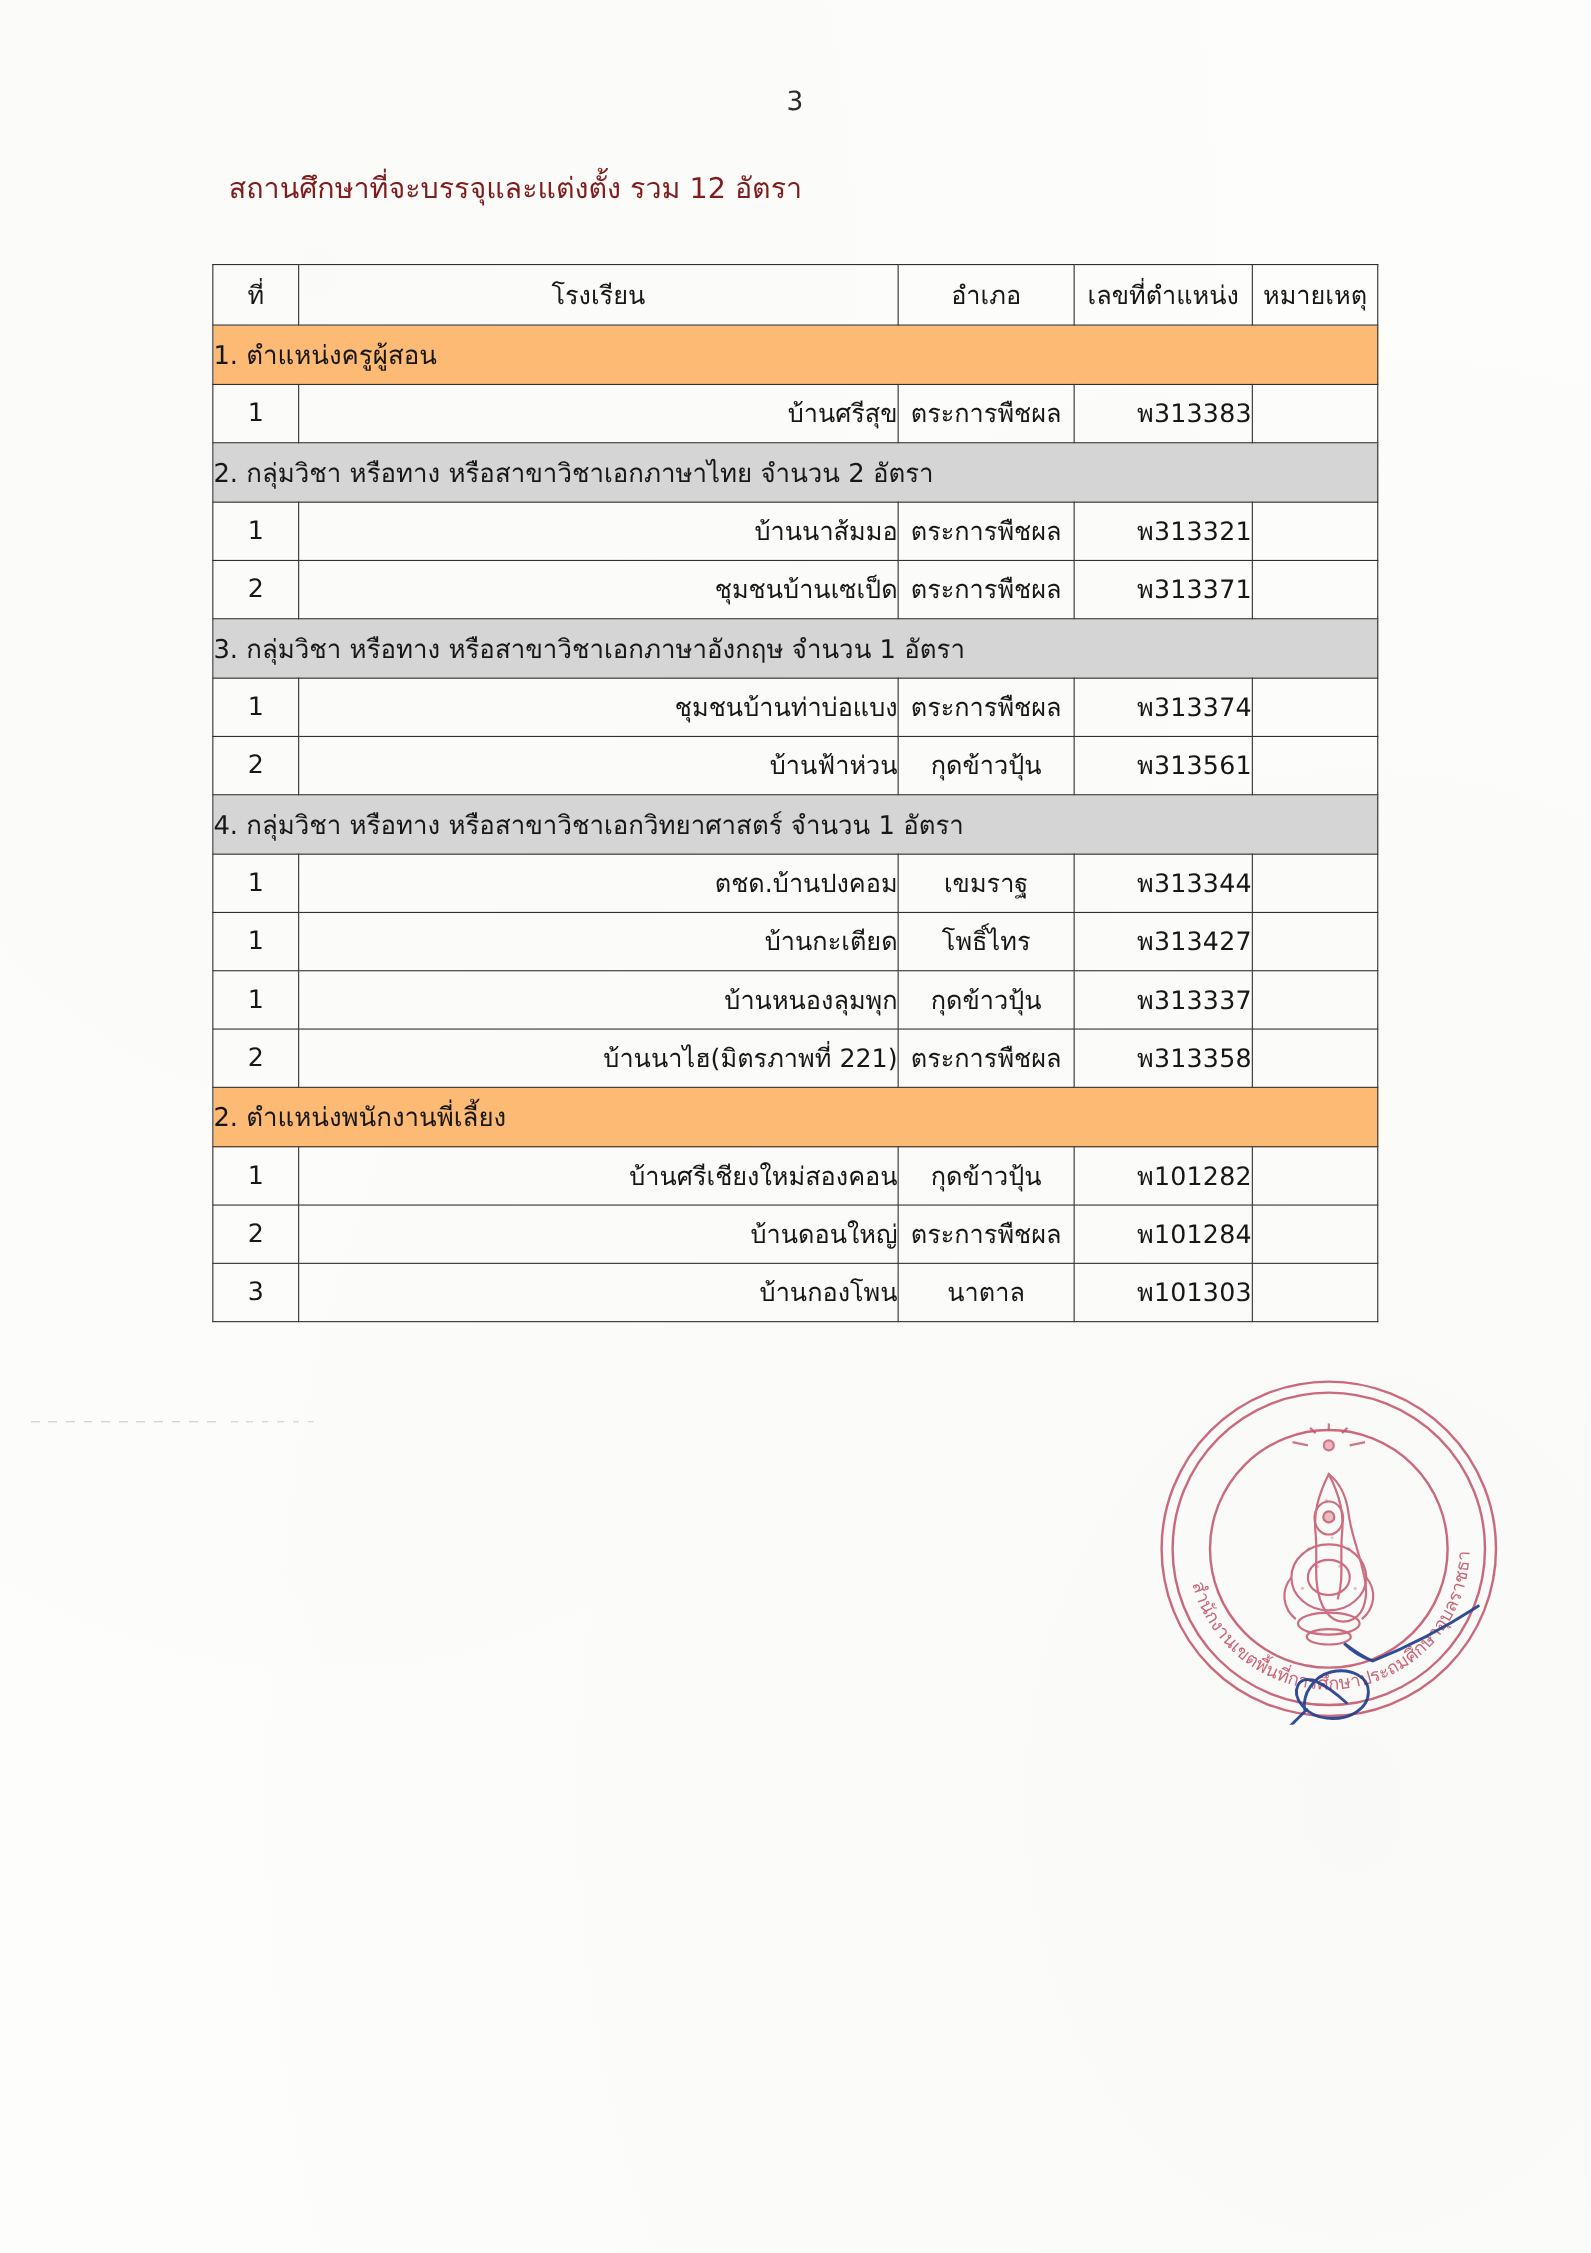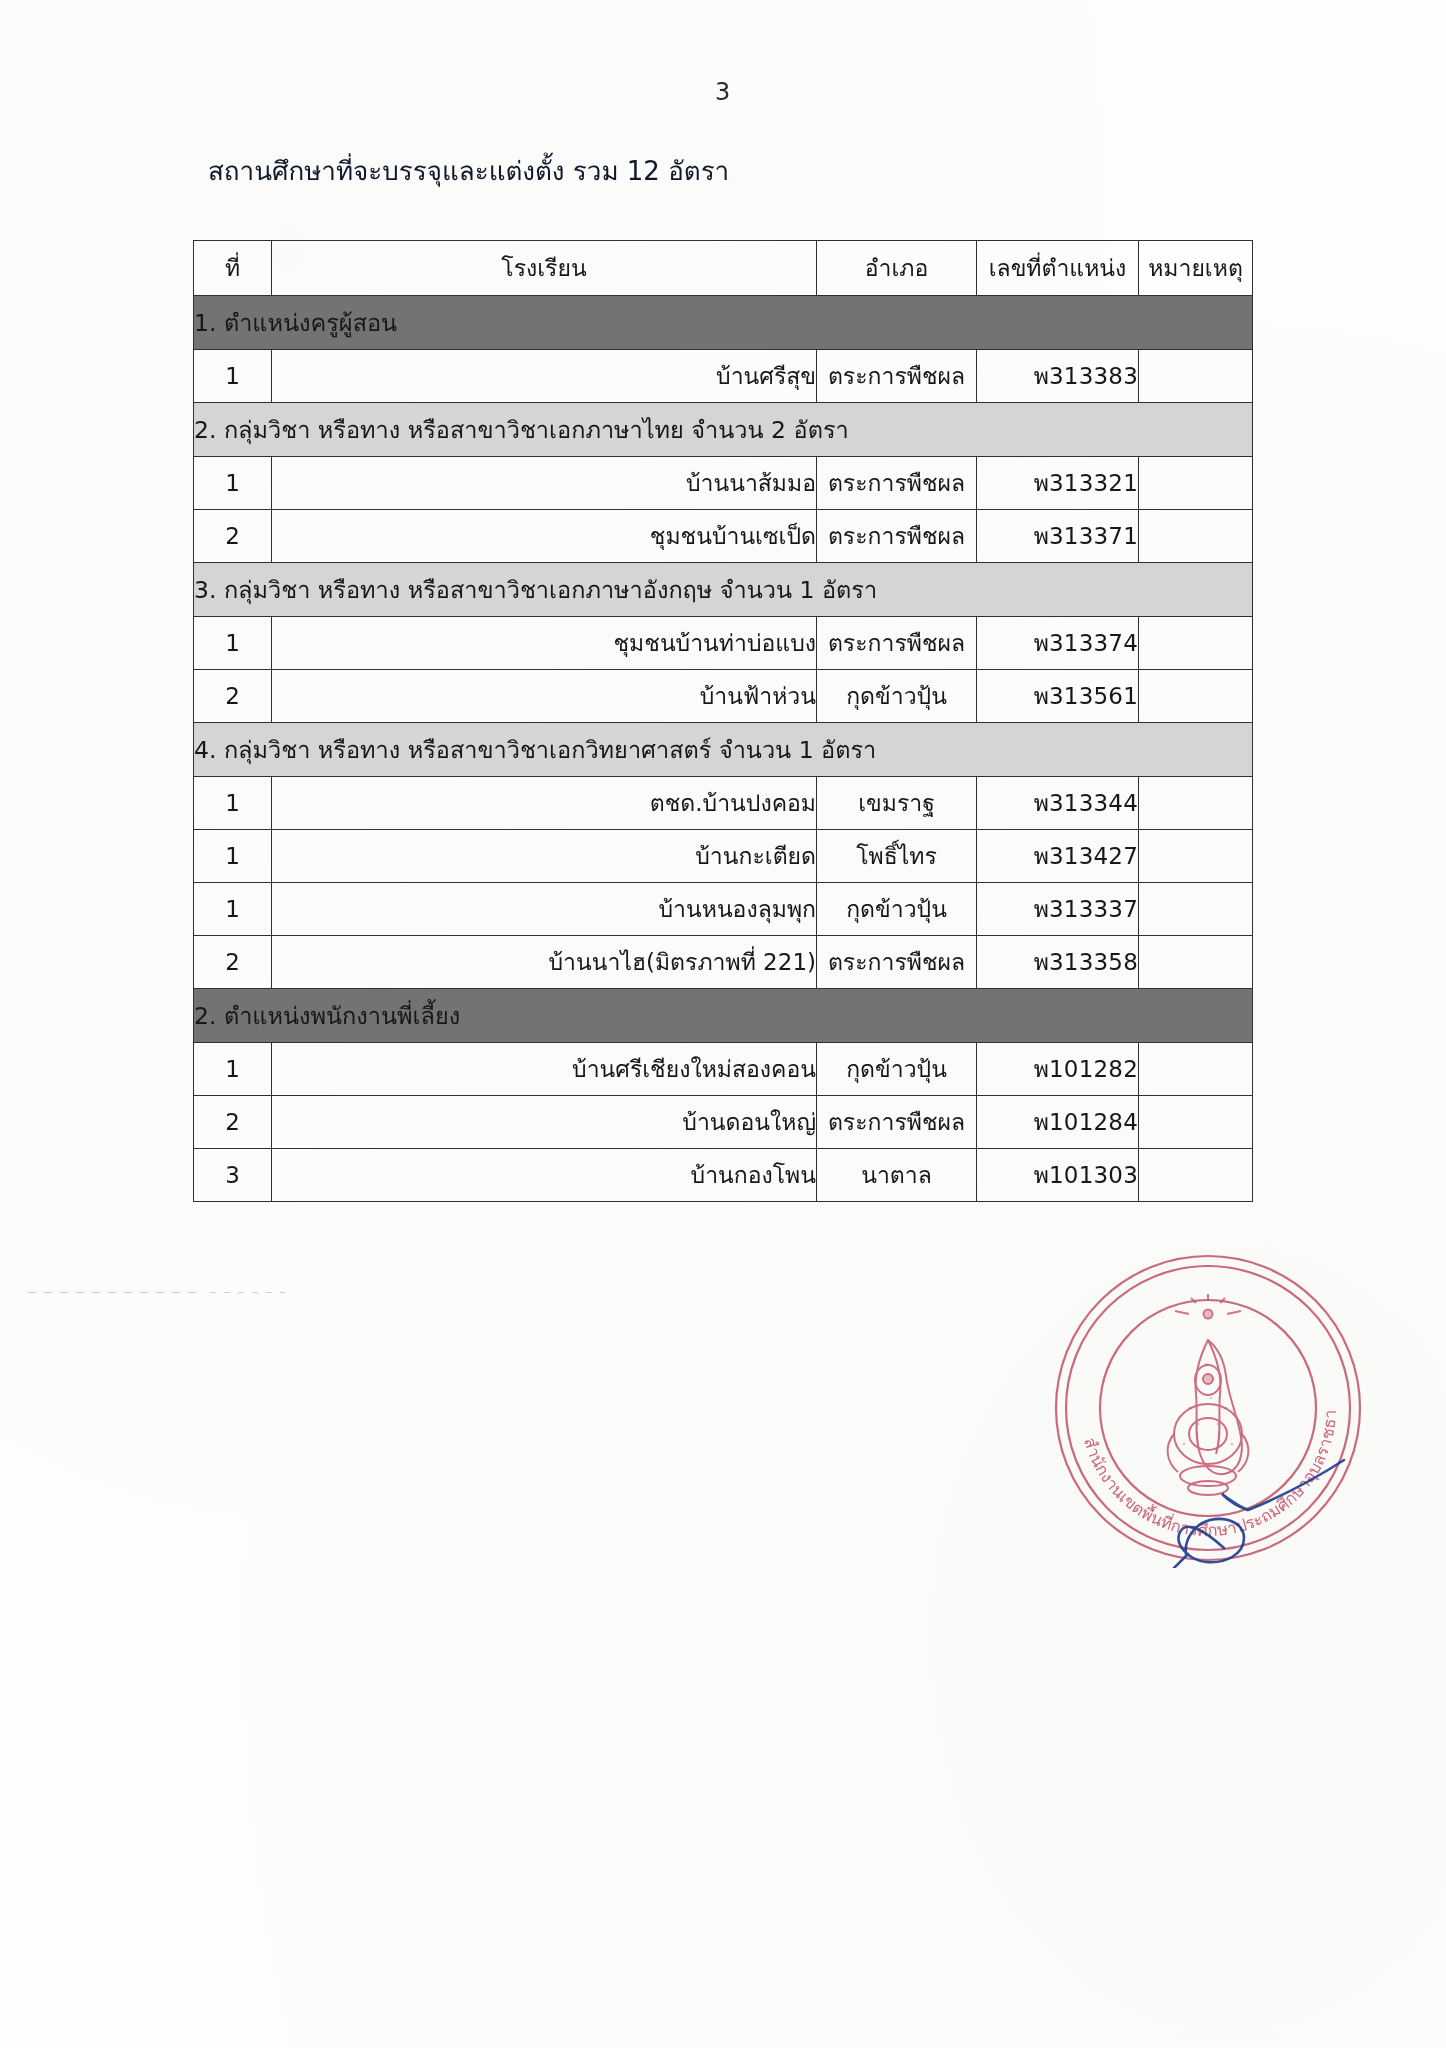--- a/index.html
+++ b/index.html
@@ -35,21 +35,21 @@
     text-align: center;
     font-size: 24px;
     color: #2a2a2a;
     letter-spacing: 0.5px;
   }
   .doc-title {
     position: absolute;
     top: 150px;
     left: 208px;
     font-size: 26px;
-    color: #0f172a;
+    color: #7f1d1d;
     white-space: nowrap;
   }
   .table-wrap {
     position: absolute;
     top: 240px;
     left: 193px;
     width: 1059px;
   }
   table.main {
     border-collapse: collapse;
@@ -98,21 +98,21 @@
     letter-spacing: 0.2px;
   }
   td.cell-note {
     height: 52px;
   }
   td.group-head {
     height: 53px;
     text-align: left;
     padding-left: 13px;
     font-size: 23.5px;
-    background: #737373;
+    background: #fdba74;
   }
   td.group-head.shaded {
     background: #d5d5d5;
   }
 
   
   .seal-area {
     position: absolute;
     left: 1048px;
     top: 1248px;

